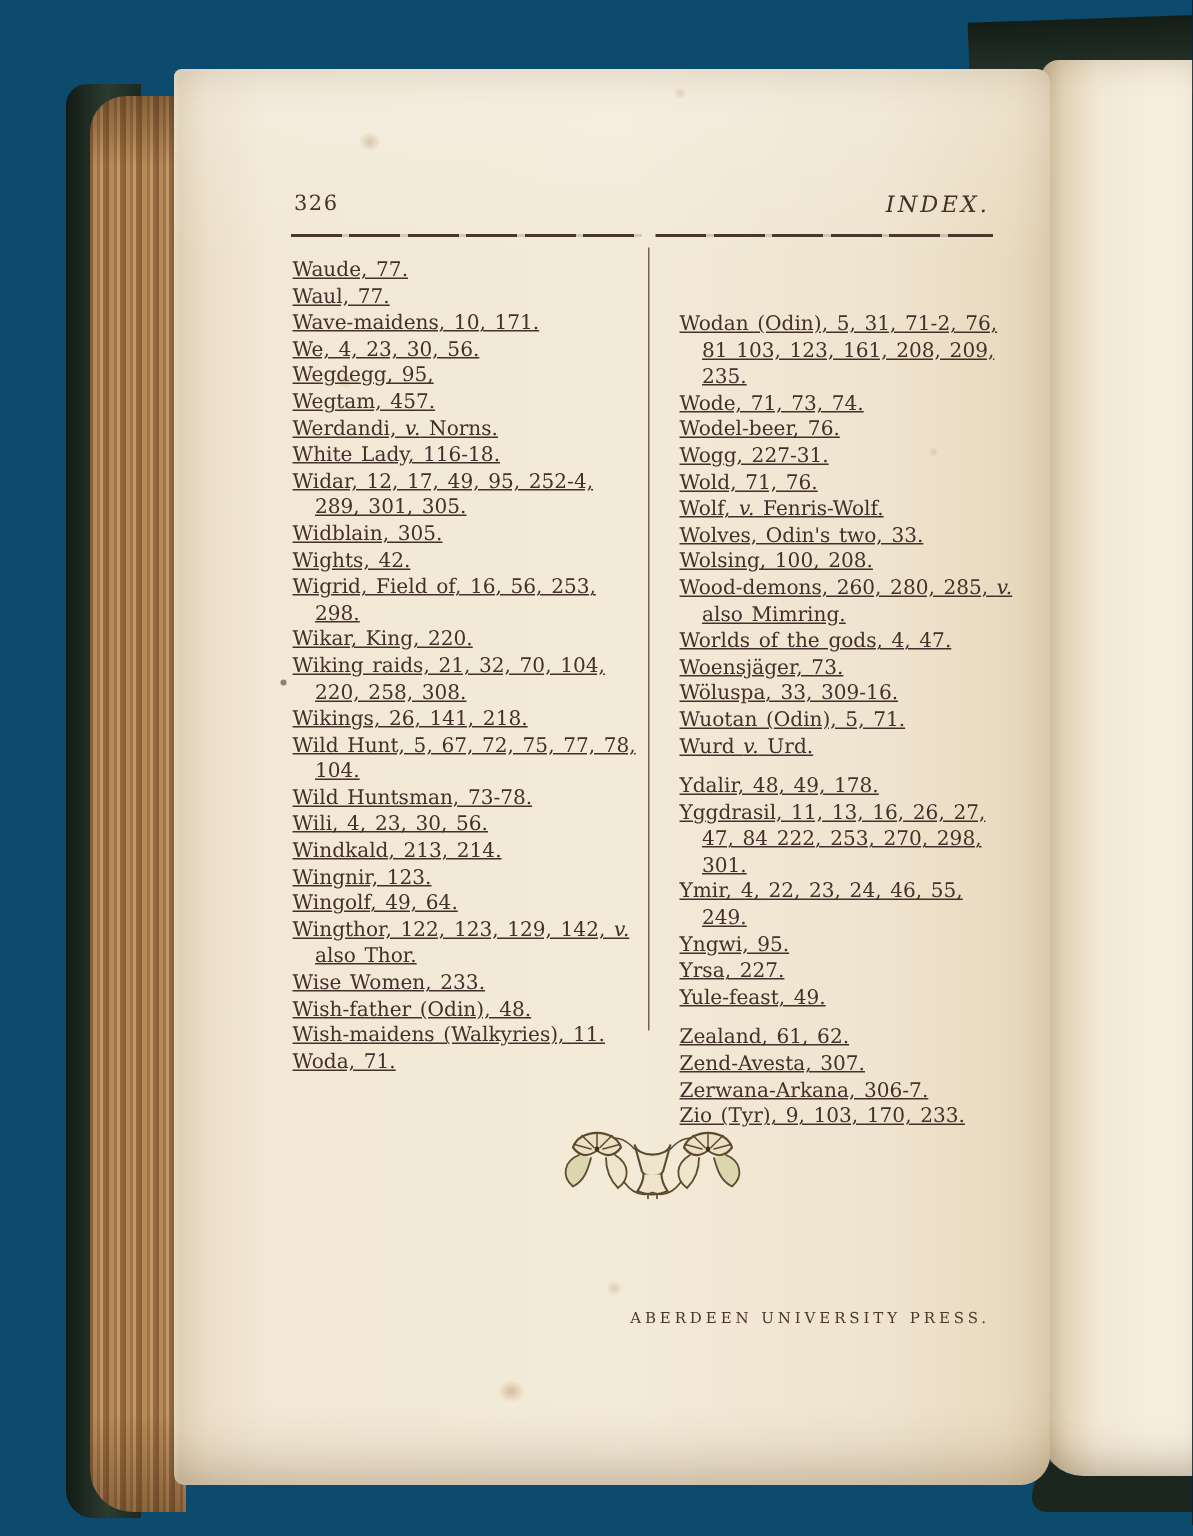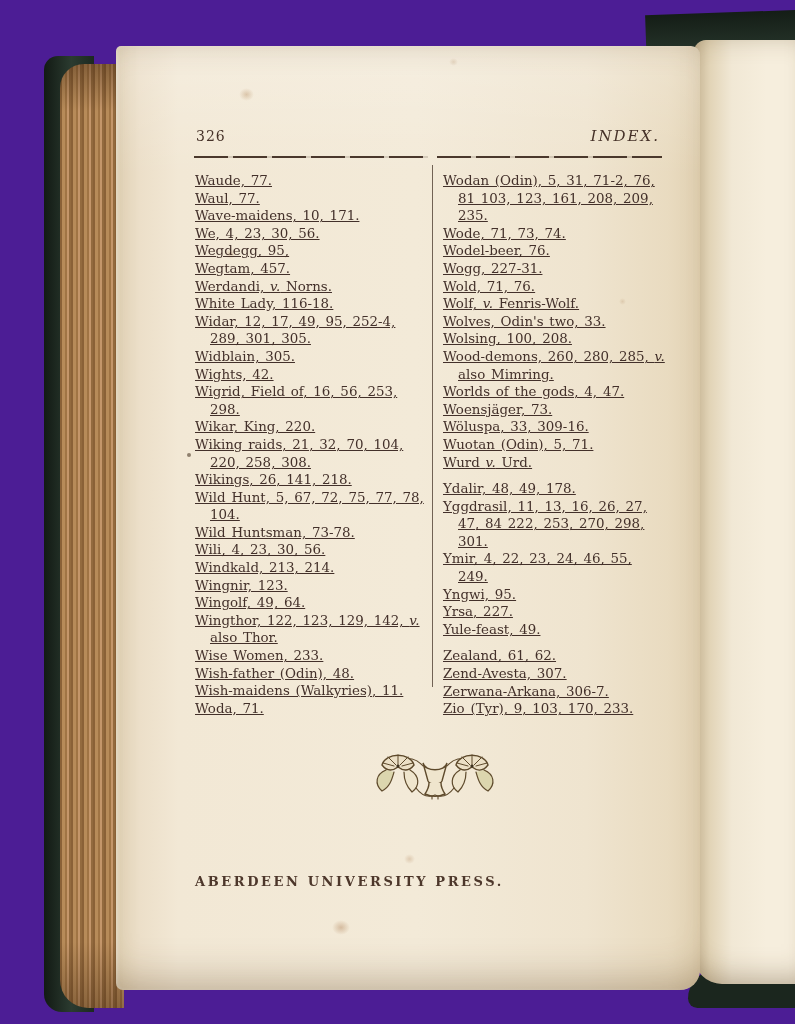--- a/index.html
+++ b/index.html
@@ -1,16 +1,16 @@
 <!DOCTYPE html>
 <html><head>
 <meta charset="utf-8">
 <style>
   html,body{margin:0;padding:0;background:#070606;}
-  .stage{position:relative;width:795px;height:1024px;background:#4c1d95;overflow:hidden;
+  .stage{position:relative;width:795px;height:1024px;background:#0c4a6e;overflow:hidden;
          font-family:"DejaVu Serif", serif;}
 
   
   .cover-left{position:absolute;left:44px;top:56px;width:50px;height:956px;
     background:linear-gradient(90deg,#121a14,#2b3b30 55%,#1c2921);
     border-radius:14px 0 0 18px;}
   .cover-top-right{position:absolute;left:645px;top:10px;width:150px;height:52px;
     background:linear-gradient(180deg,#141d16,#2c3c31);
     transform:rotate(-2deg);transform-origin:right top;}
   .cover-bottom-right{position:absolute;left:688px;top:970px;width:107px;height:38px;
@@ -48,29 +48,29 @@
   .rule{position:absolute;top:110px;height:1.6px;
     background:repeating-linear-gradient(90deg,#4a382c 0 34px,rgba(74,56,44,.18) 34px 39px);}
   .rule-left{left:78px;width:234px;}
   .rule-right{left:321px;width:225px;}
   .col-divider{position:absolute;left:316px;top:119px;width:1px;height:522px;
     background:rgba(70,52,40,.75);}
 
   .col{position:absolute;top:126px;font-size:13.4px;line-height:17.6px;
     word-spacing:1.5px;color:#43302a;}
   .col-left{left:79px;width:234px;}
-  .col-right{left:327px;width:224px;}
+  .col-right{left:337px;width:224px;margin-top:36px;}
   .entry{text-indent:-15px;padding-left:15px;}
   .group{margin:0;text-decoration:underline;}
   .group + .group{margin-top:9px;}
 
   .ornament{position:absolute;left:256px;top:704px;width:126px;height:54px;}
 
-  .press-line{position:absolute;left:79px;width:465px;top:828px;text-align:left;
-    font-size:13px;letter-spacing:2.6px;color:#4d372b;font-weight:bold;}
+  .press-line{position:absolute;left:79px;width:465px;top:828px;text-align:right;
+    font-size:10px;letter-spacing:2.6px;color:#4d372b;}
 </style>
 </head>
 <body>
 
 <div class="stage">
 
   <div class="cover-left"></div>
   <div class="cover-top-right"></div>
   <div class="cover-bottom-right"></div>
 

